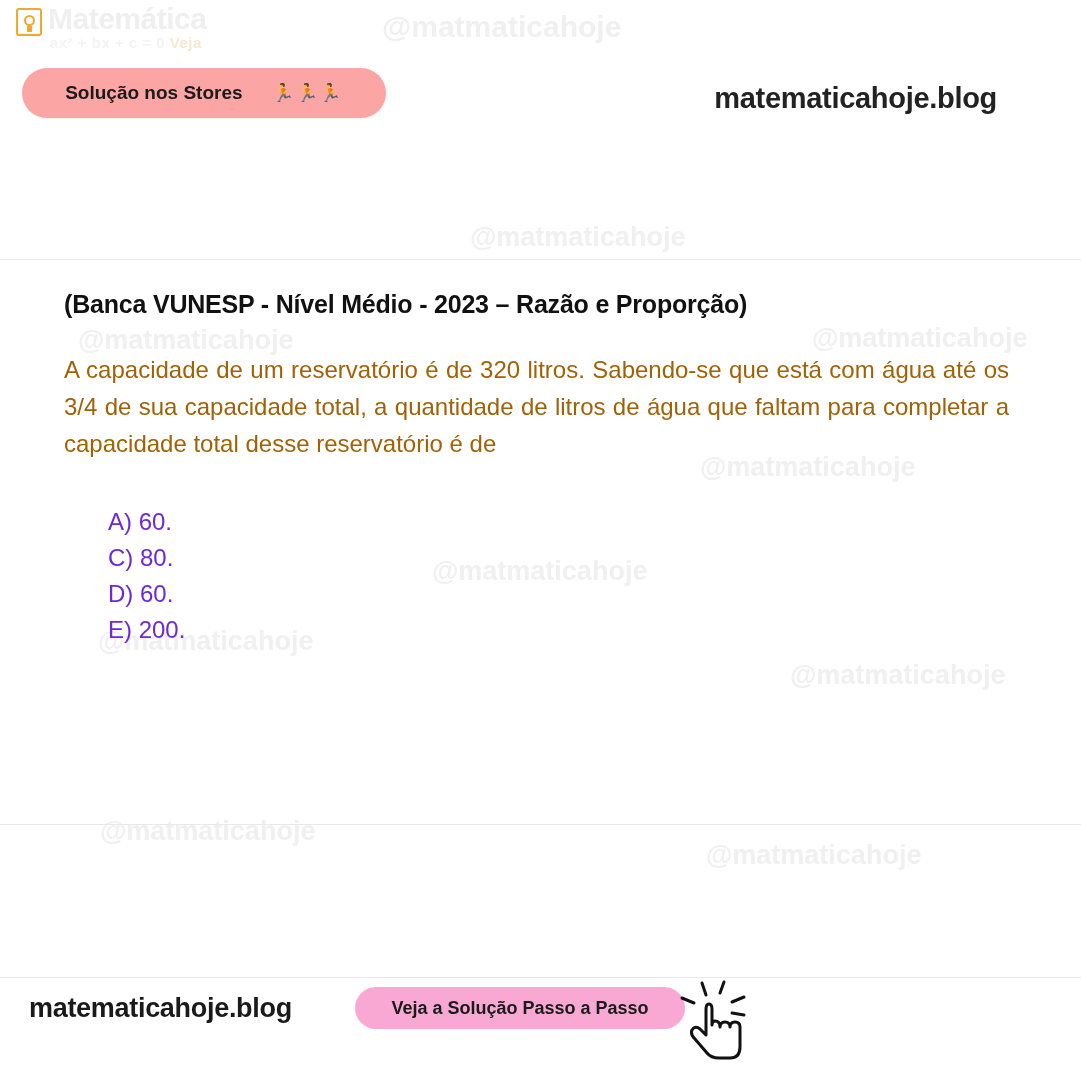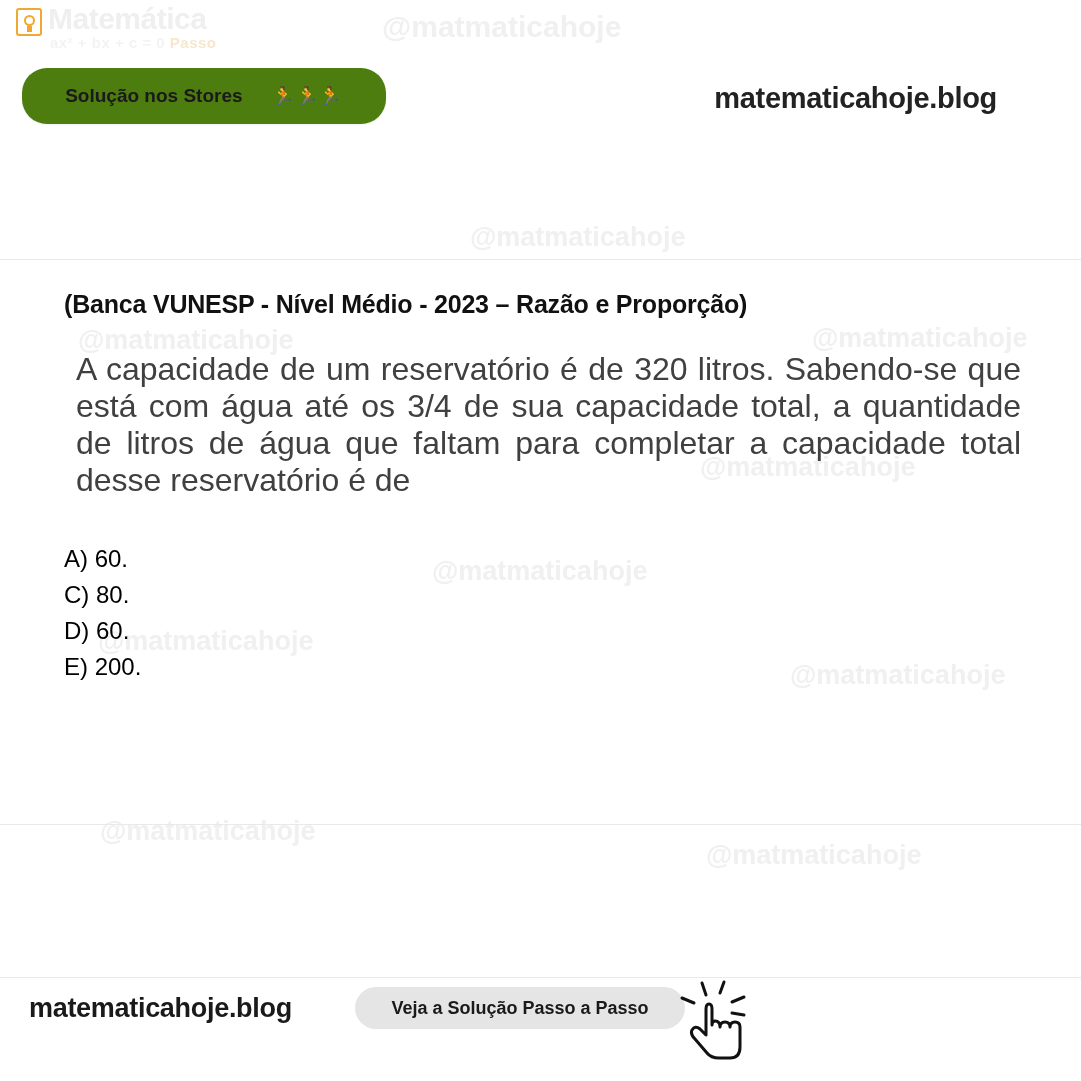--- a/index.html
+++ b/index.html
@@ -92,22 +92,22 @@
   }
   .logo-sub .hoje {
     color: #f7e7cd;
   }
 
   .stores-btn {
     position: absolute;
     left: 22px;
     top: 68px;
     width: 364px;
-    height: 56px;
-    background: #4d7c0f;
+    height: 50px;
+    background: #fca5a5;
     border: none;
     border-radius: 25px;
     display: flex;
     align-items: center;
     justify-content: center;
     font-family: "Liberation Sans", sans-serif;
     font-size: 19px;
     font-weight: 700;
     color: #1a1a1a;
     cursor: pointer;
@@ -151,34 +151,35 @@
     z-index: 3;
   }
   .q-title {
     font-size: 25px;
     font-weight: 700;
     color: #111111;
     letter-spacing: -0.2px;
     margin: 0 0 32px 0;
   }
   .q-text {
-    font-size: 32px;
+    font-size: 24px;
     line-height: 37px;
-    color: #404040;
+    color: #a16207;
     text-align: justify;
-    margin: 12px;
+    margin: 0;
     width: 945px;
   }
   .options {
     margin-top: 42px;
   }
   .option {
     font-size: 24px;
     line-height: 36px;
-    color: #000000;
+    color: #6d28d9;
+    margin-left: 44px;
   }
 
   
   .footer {
     position: absolute;
     left: 0; right: 0;
     bottom: 0;
     height: 104px;
     z-index: 3;
   }
@@ -190,21 +191,21 @@
     font-weight: 700;
     color: #1a1a1a;
     letter-spacing: -0.3px;
   }
   .cta-btn {
     position: absolute;
     left: 355px;
     top: 10px;
     width: 330px;
     height: 42px;
-    background: #e5e5e5;
+    background: #f9a8d4;
     border: none;
     border-radius: 21px;
     display: flex;
     align-items: center;
     justify-content: center;
     font-family: "Liberation Sans", sans-serif;
     font-size: 18px;
     font-weight: 700;
     color: #1a1a1a;
     cursor: pointer;
@@ -233,21 +234,21 @@
     <div class="wm" style="left: 706px; top: 840px; font-size: 27px;">@matmaticahoje</div>
   </div>
 
 <div class="header">
 
   <div class="logo">
     <div class="logo-mark"></div>
     <div class="logo-title">Matemática</div>
     <div class="logo-sub">
       <span>ax² + bx + c = 0</span>
-      <span class="hoje">Passo</span>
+      <span class="hoje">Veja</span>
     </div>
   </div>
 
   <button class="stores-btn">
     <span>Solução nos Stores</span>
     <span class="store-icons">🏃🏃🏃</span>
   </button>
 
   <div class="site-top">matematicahoje.blog</div>
 </div>

